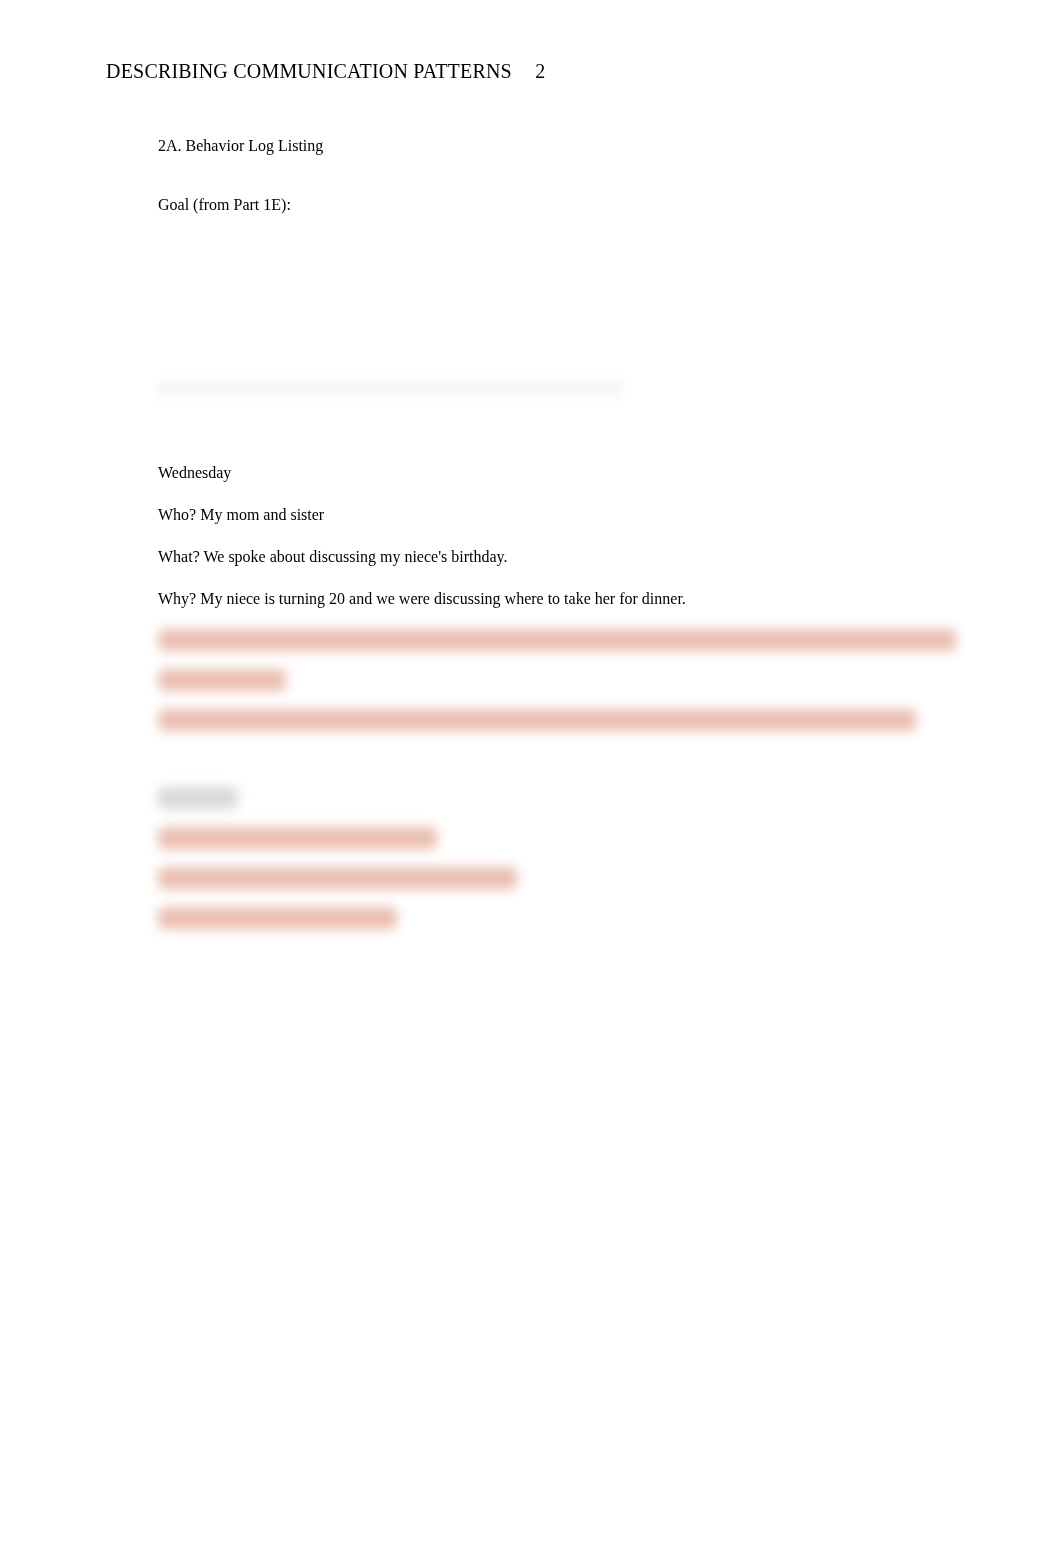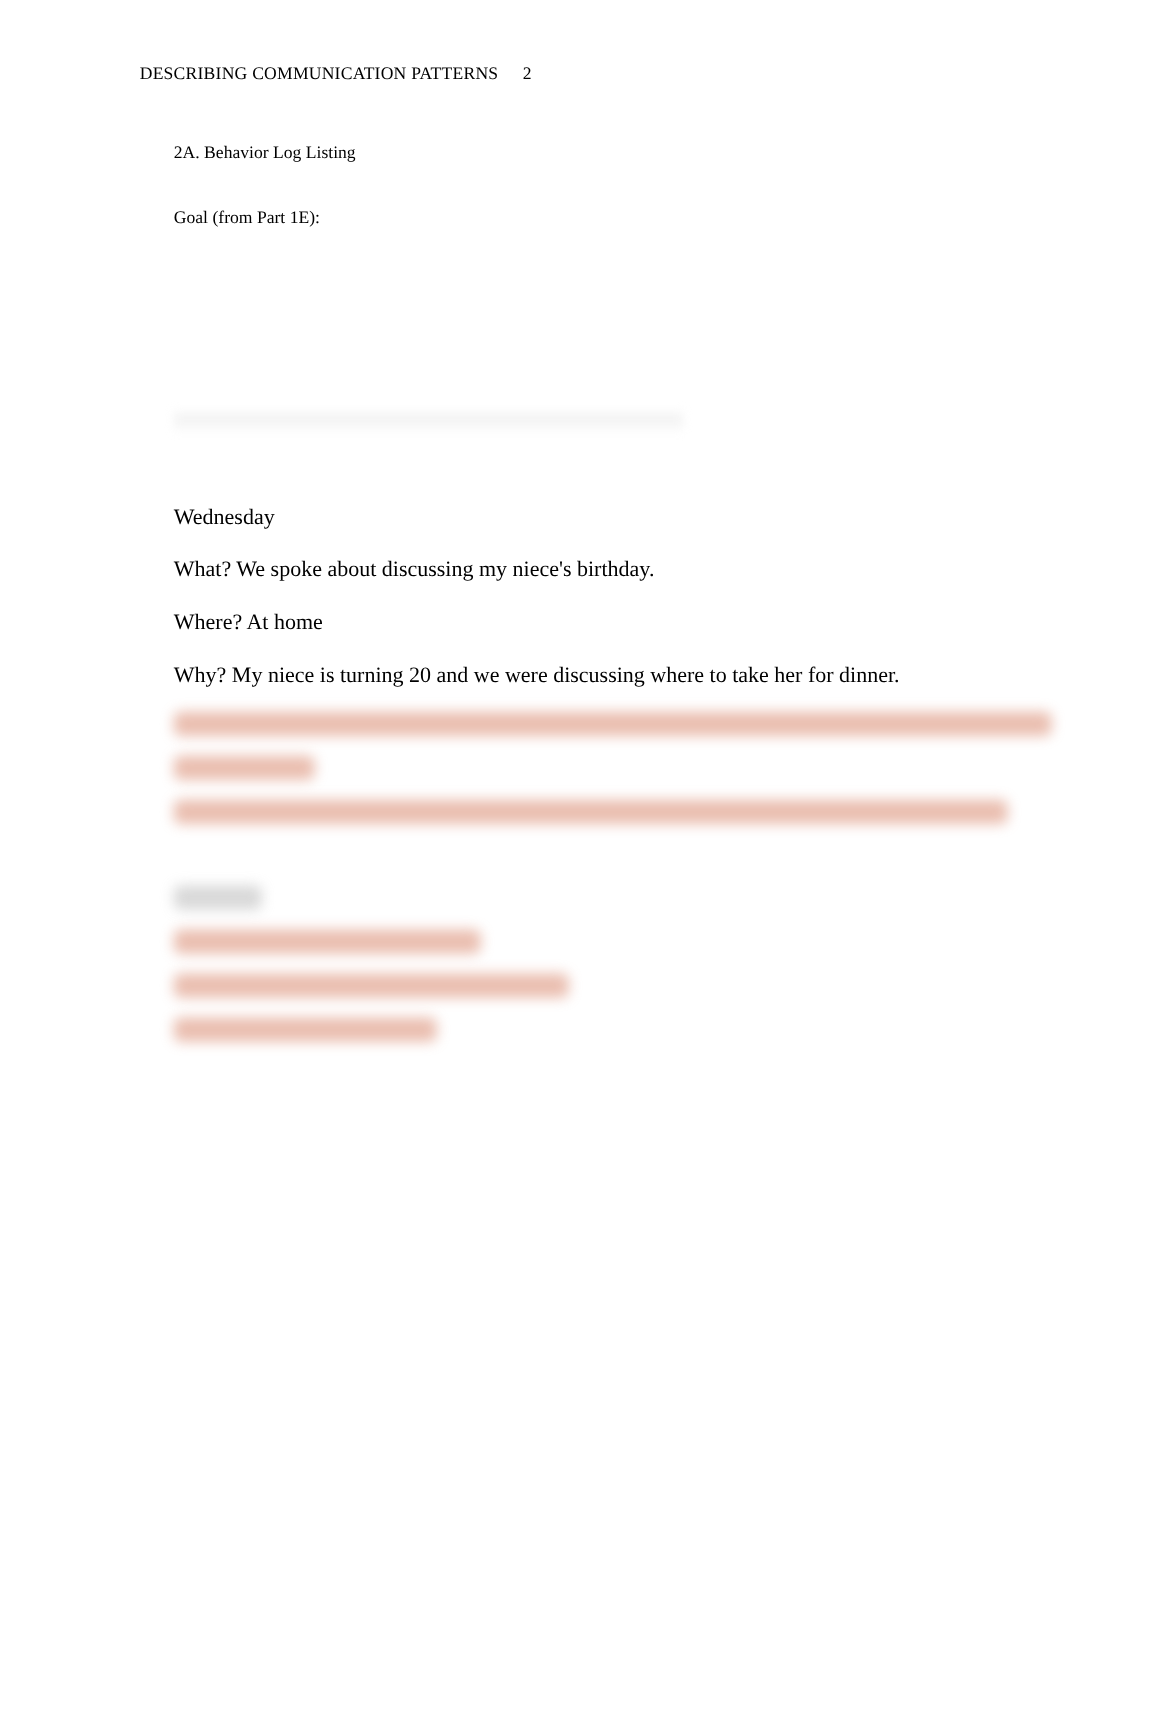--- a/index.html
+++ b/index.html
@@ -14,24 +14,23 @@
       background: #fff;
       width: 1062px;
       height: 1561px;
       position: relative;
       line-height: 1.5;
     }
     .page {
       padding: 56px 106px 0 106px;
     }
     .running-head {
-      font-size: 16px;
+      font-size: 20px;
       letter-spacing: 0.2px;
       margin-bottom: 48px;
-      margin-left: 21px;
     }
     .running-head .page-num {
       display: inline-block;
       margin-left: 18px;
     }
     .indented {
       padding-left: 52px;
     }
     .section-title {
       font-size: 16px;
@@ -50,21 +49,21 @@
       background: linear-gradient(to bottom, rgba(240,240,240,0.0) 0%, rgba(230,230,230,0.5) 40%, rgba(255,255,255,0) 100%);
       border-radius: 3px;
       filter: blur(4px);
       width: 58%;
     }
     .entry {
       margin-bottom: 28px;
     }
     .entry p {
       margin-bottom: 18px;
-      font-size: 20px;
+      font-size: 16px;
     }
     .blur-line {
       height: 22px;
       border-radius: 6px;
       margin-bottom: 18px;
       filter: blur(6px);
       background: #d9896f;
       opacity: 0.55;
     }
     .blur-line.grey {
@@ -92,22 +91,22 @@
 
   <div class="indented">
 
     <p class="section-title">2A. Behavior Log Listing</p>
     <p class="goal-line">Goal (from Part 1E):</p>
 
     <div class="hidden-block-1"></div>
 
     <div class="entry">
       <p>Wednesday</p>
+      <p>Who? My mom and sister</p>
       <p>What? We spoke about discussing my niece's birthday.</p>
-      <p>Where? At home</p>
       <p>Why? My niece is turning 20 and we were discussing where to take her for dinner.</p>
 
       <div class="blur-line bl-w100"></div>
       <div class="blur-line bl-w16"></div>
       <div class="blur-line bl-w95"></div>
     </div>
 
     <div class="spacer-md"></div>
 
     <div class="entry">

